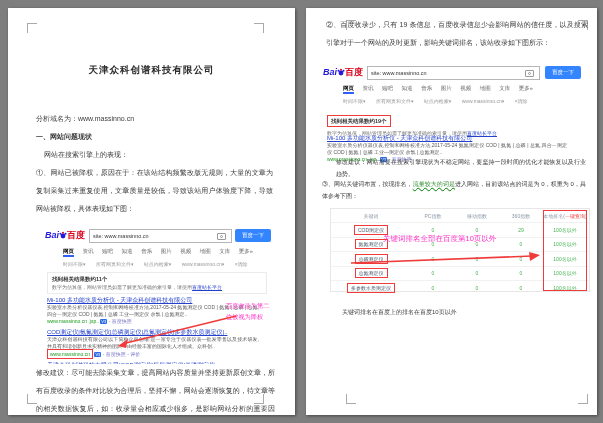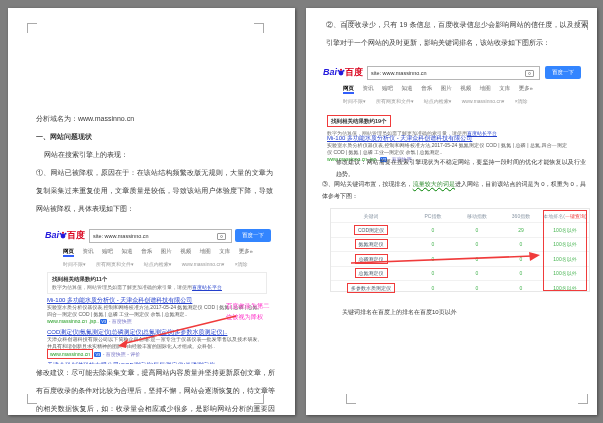--- a/index.html
+++ b/index.html
@@ -60,20 +60,21 @@
 </style>
 </head>
 <body>
 
 <div class="page" id="pageL">
   <div class="cm tl abs" style="left:19px;top:15px"></div>
   <div class="cm tr abs" style="left:246px;top:15px"></div>
   <div class="cm bl abs" style="left:19px;bottom:11px"></div>
   <div class="cm br abs" style="left:246px;bottom:11px"></div>
 
+  <div class="doc-title abs" style="top:56px">天津众科创谱科技有限公司</div>
 
   <div class="t abs" style="left:28px;top:102px;width:236px">分析域名为：www.massinno.cn</div>
   <div class="t abs" style="left:28px;top:120px;width:236px;font-weight:bold">一、网站问题现状</div>
   <div class="t abs" style="left:36px;top:138px;width:228px">网站在搜索引擎上的表现：</div>
   <div class="t abs" style="left:28px;top:156px;width:237px">①、网站已被降权，原因在于：在该站结构频繁改版无规则，大量的文章为复制采集过来重复使用，文章质量是较低，导致该站用户体验度下降，导致网站被降权，具体表现如下图：</div>
 
   <div class="serp" style="left:37px;top:216px;width:228px;height:140px">
     <div class="logo" style="left:0;top:5px"><span class="bai">Bai</span><svg width="8" height="8" style="vertical-align:-1px">
           <circle cx="4" cy="5" r="2.4" fill="#2319dc"></circle>
           <circle cx="1.5" cy="2.7" r="1" fill="#2319dc"></circle>
@@ -218,20 +219,21 @@
     <div class="krow">
       <div class="kc c0"><span class="kw-pill">多参数水质测定仪</span></div>
       <div class="kc c1 num">0</div>
       <div class="kc c2 num">0</div>
       <div class="kc c3 num">0</div>
       <div class="kc c4 rank">100名以外</div>
     </div>
 
     <div class="abs redbox" style="left:212px;top:1px;width:42px;height:79px"></div>
 
+    <div class="anno" style="left:52px;top:24px;font-size:7.5px;white-space:nowrap">关键词排名全部在百度第10页以外</div>
 
     <svg class="arrow" style="left:18px;top:40px" width="195" height="18">
       <line x1="2" y1="14" x2="183" y2="7" stroke="#f03b3b" stroke-width="1.6"></line>
       <polygon points="191,6 180,3 181,12" fill="#f03b3b"></polygon>
     </svg>
   </div>
 
   <div class="t2 abs" style="left:36px;top:298px;width:240px">关键词排名在百度上的排名在百度10页以外</div>
 </div>
 

